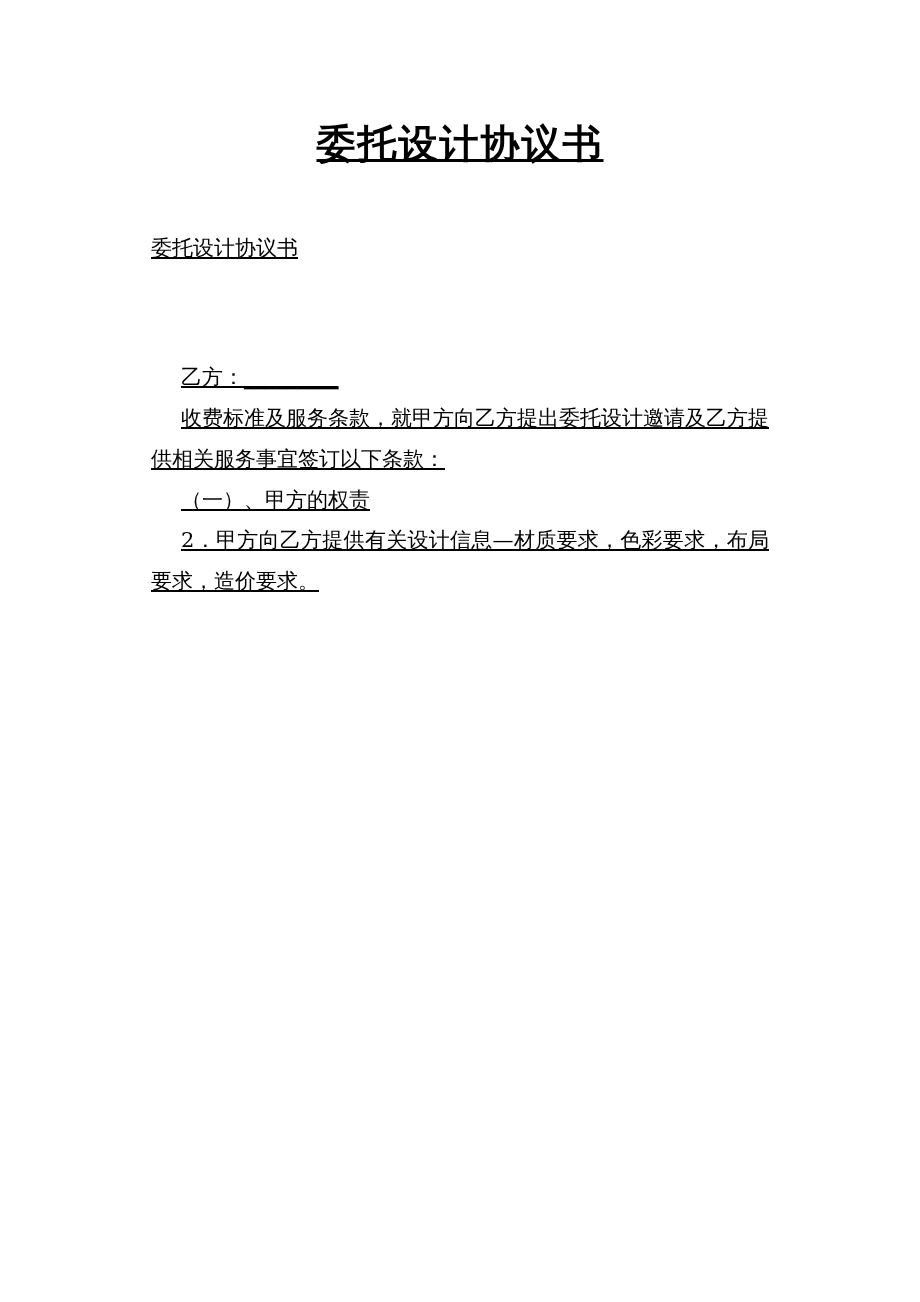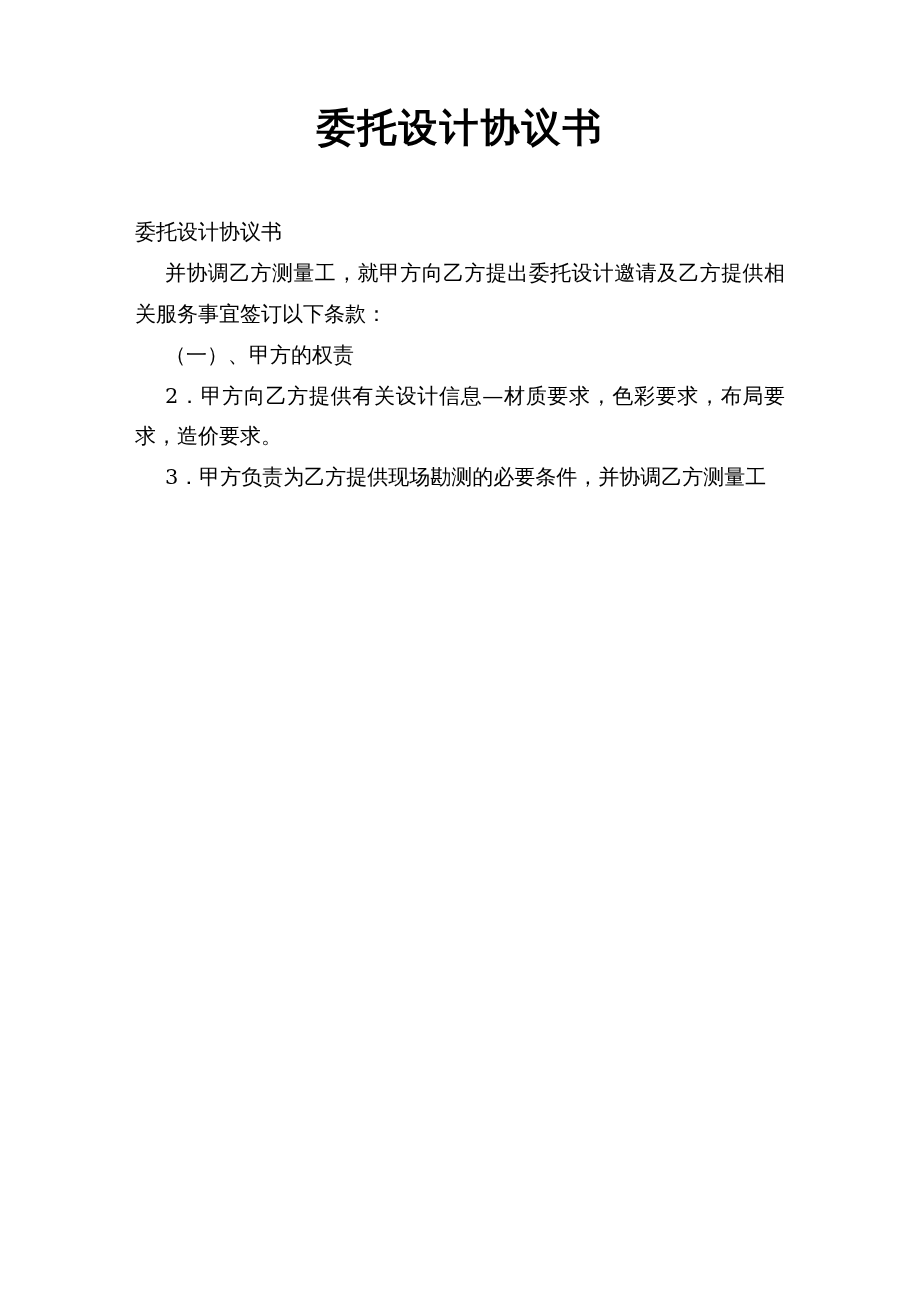--- a/index.html
+++ b/index.html
@@ -11,22 +11,23 @@
     width: 920px;
     height: 1302px;
     font-family: "DejaVu Sans", "Liberation Sans", sans-serif;
     color: #000000;
     overflow: hidden;
   }
   .page {
     width: 920px;
     height: 1302px;
     box-sizing: border-box;
-    padding: 0;
+    padding: 16px;
     position: relative;
+    text-decoration: underline;
   }
   .doc-title {
     text-align: center;
     font-family: "DejaVu Sans", "Liberation Sans", sans-serif;
     font-weight: bold;
     font-size: 39px;
     letter-spacing: 2px;
     margin: 0;
     padding-top: 105px;
     line-height: 1.2;
@@ -55,24 +56,24 @@
 
 <div class="page">
 
   <h1 class="doc-title">委托设计协议书</h1>
 
   <div class="body-block">
 
     <p class="para sans indent-1">委托设计协议书</p>
 
 
+    <p class="para sans indent-2 gap-xl" style="margin-top:88px;">乙方：_________</p>
 
-    <p class="para indent-2 gap-l">并协调乙方测量工，就甲方向乙方提出委托设计邀请及乙方提供相关服务事宜签订以下条款：</p>
+    <p class="para indent-2 gap-l">收费标准及服务条款，就甲方向乙方提出委托设计邀请及乙方提供相关服务事宜签订以下条款：</p>
 
     <p class="para indent-2 gap-xl" style="">（一）、甲方的权责</p>
 
 
     <p class="para indent-2 gap-l">2．甲方向乙方提供有关设计信息—材质要求，色彩要求，布局要求，造价要求。</p>
 
-    <p class="para indent-2 gap-l">3．甲方负责为乙方提供现场勘测的必要条件，并协调乙方测量工</p>
 
   </div>
 </div>
 
 </body></html>

